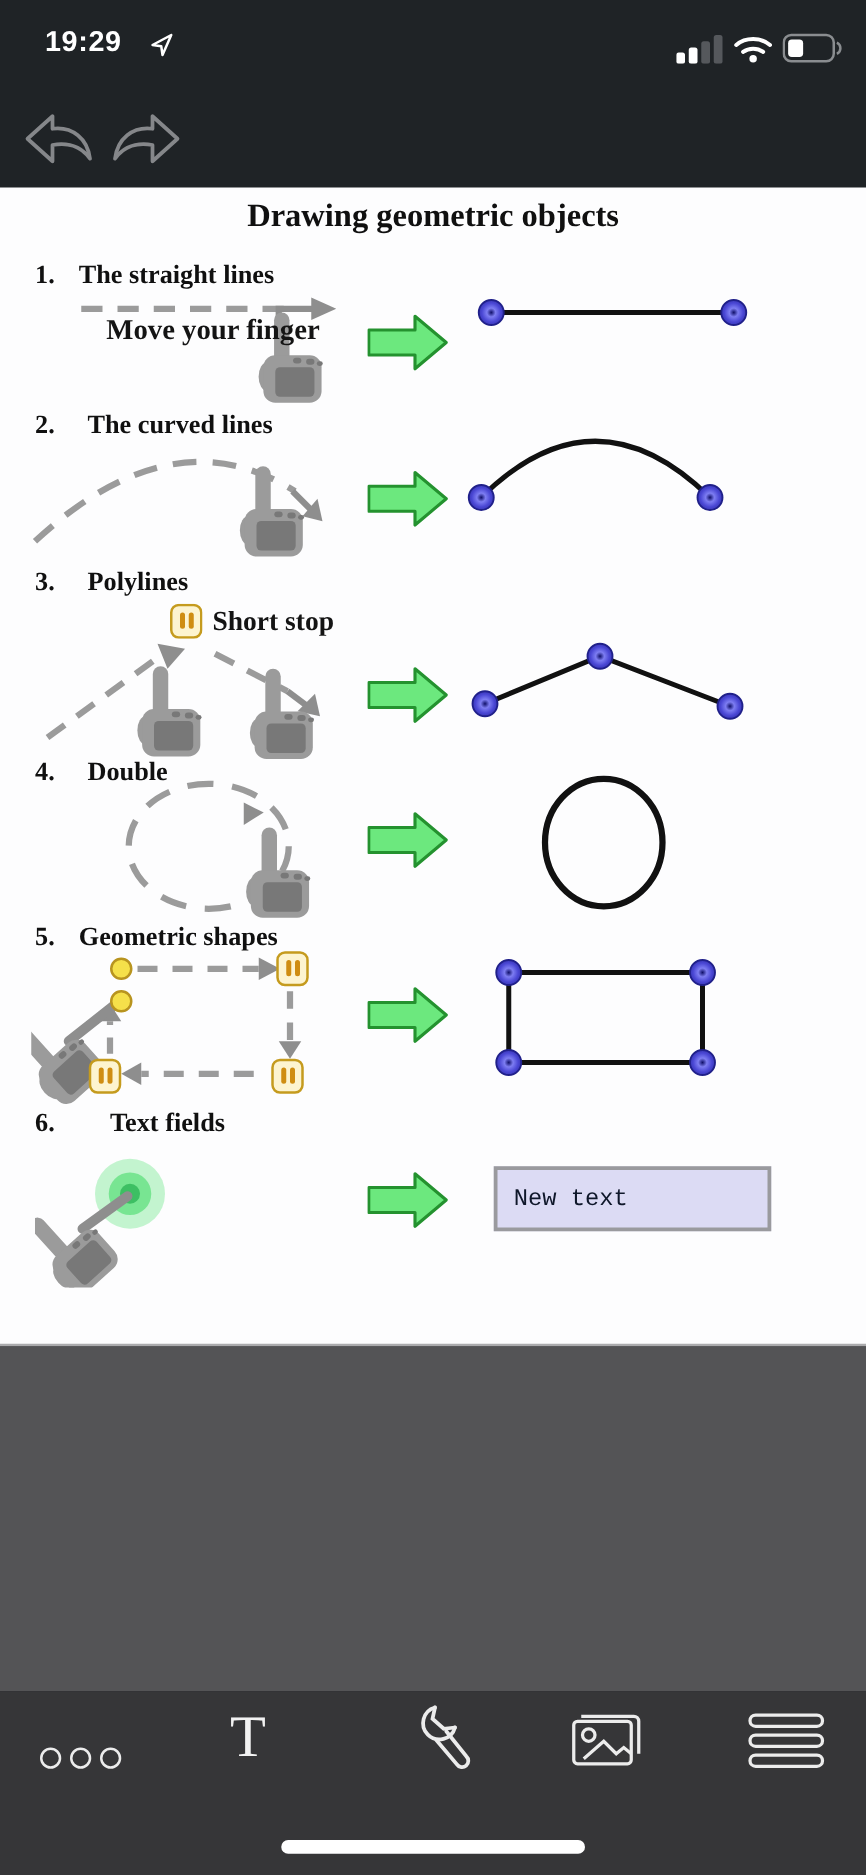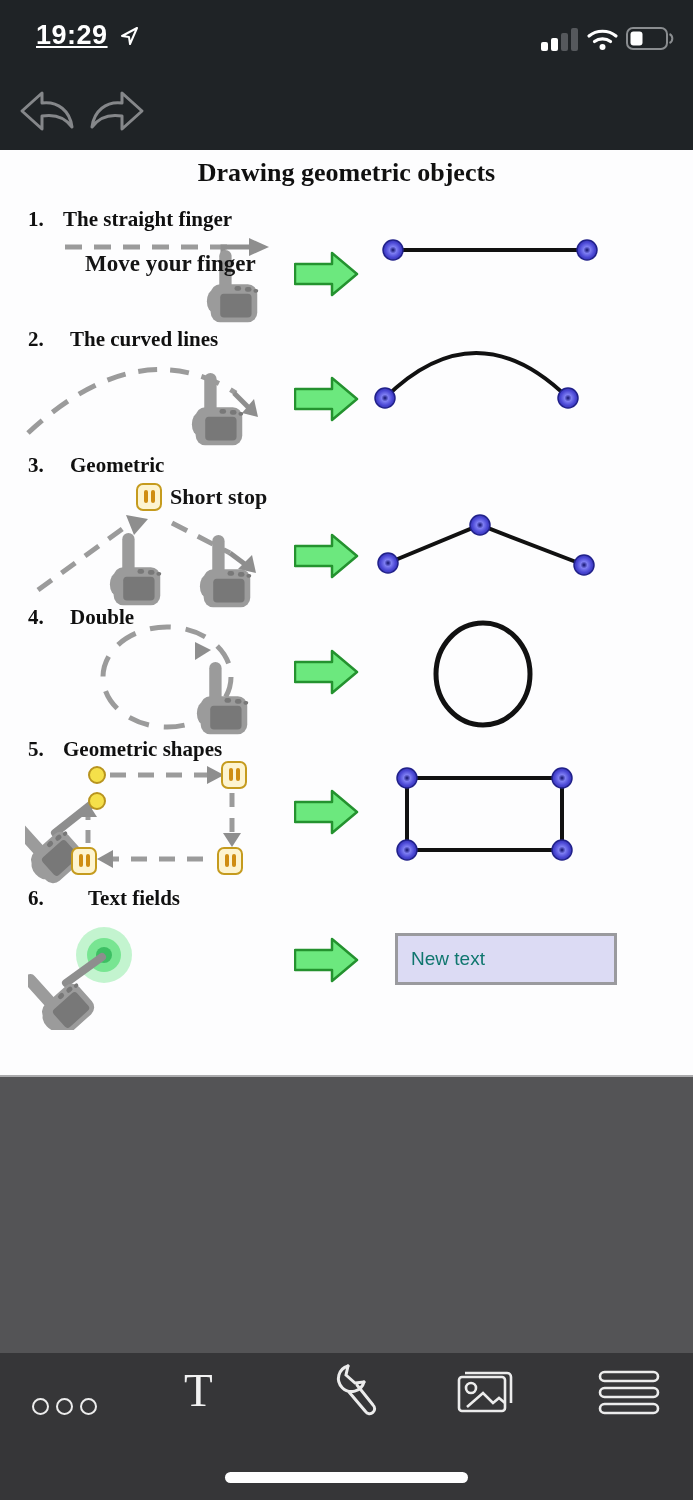--- a/index.html
+++ b/index.html
@@ -1,35 +1,35 @@
 <!DOCTYPE html>
 <html><head>
 <meta charset="utf-8">
 <style>
   html,body{margin:0;padding:0;background:#000;}
   .screen{position:relative;width:693px;height:1500px;margin:0 auto;overflow:hidden;
           background:#1f2326;font-family:"Liberation Sans",sans-serif;}
   .abs{position:absolute;}
 
   
-  .time{left:36px;top:20px;color:#fff;font-size:27px;font-weight:bold;letter-spacing:.5px;text-decoration:underline;}
+  .time{left:36px;top:20px;color:#fff;font-size:23px;font-weight:bold;letter-spacing:.5px;}
 
   
   .nav-title{left:185px;top:94px;color:#2c4fd4;font-size:31px;font-weight:400;}
 
   
   .canvas{left:0;top:150px;width:693px;height:925px;background:#fdfdfe;
           border-bottom:2px solid #ababad;font-family:"Liberation Serif",serif;color:#101010;}
   .page-title{left:0;top:8px;width:693px;text-align:center;font-size:26px;font-weight:bold;}
   .sec-num{font-size:21px;font-weight:bold;}
   .sec-title{font-size:21px;font-weight:bold;}
   .hint-serif{font-weight:bold;color:#141414;}
   .hint-sans{font-family:"Liberation Sans",sans-serif;color:#2b2b78;font-size:22px;line-height:32px;}
   .textfield{background:#dcdbf4;border:3px solid #9a9a9e;box-sizing:border-box;
-             font-family:Liberation Sans, sans-serif;font-size:19px;color:#0f766e;
+             font-family:Liberation Mono, monospace;font-size:19px;color:#0f172a;
              display:flex;align-items:center;padding-left:13px;}
 
   
   .offpage{left:0;top:1077px;width:693px;height:276px;background:#545456;}
   .toolbar{left:0;top:1353px;width:693px;height:147px;background:#363638;}
   .tool-T{color:#f2f2f2;font-family:"Liberation Serif",serif;font-size:47px;}
   .dot-o{width:13px;height:13px;border:2.5px solid #ececec;border-radius:50%;display:inline-block;margin-right:7px;}
   .home-bar{left:225px;top:1472px;width:243px;height:11px;border-radius:6px;background:#fff;}
 </style>
 </head>
@@ -95,21 +95,21 @@
   <svg class="abs" style="left:86px;top:88px" width="64" height="52">
     <g transform="translate(64,0) scale(-1,1)">
       <path d="M8 23 L28 5 L28 15 C44 13 56 23 58 39 C50 28 40 26 28 28 L28 41 Z" fill="none" stroke="#85878a" stroke-width="3" stroke-linejoin="round"></path>
     </g>
   </svg>
 
   <div class="abs canvas">
     <div class="abs page-title">Drawing geometric objects</div>
 
     <div class="abs sec-num" style="left:28px;top:57px">1.</div>
-    <div class="abs sec-title" style="left:63px;top:57px">The straight finger</div>
+    <div class="abs sec-title" style="left:63px;top:57px">The straight lines</div>
     <svg class="abs" style="left:55px;top:82px" width="230" height="95">
       <line x1="10" y1="15" x2="175" y2="15" stroke="#9b9b9b" stroke-width="5" stroke-dasharray="17 12"></line>
       <path d="M168 50 L168 15 L196 15" fill="none" stroke="#8e8e8e" stroke-width="5"></path>
       <polygon points="194,6 214,15 194,24" fill="#8e8e8e"></polygon>
       <use href="#hand" transform="translate(150,18) scale(0.95)"></use>
     </svg>
     <div class="abs hint-serif" style="left:85px;top:101px;font-size:23px">Move your finger</div>
     <svg class="abs" style="left:294px;top:100px" width="66" height="48">
         <use href="#greenArrow"></use>
       </svg>
@@ -130,21 +130,21 @@
     <svg class="abs" style="left:294px;top:225px" width="66" height="48">
         <use href="#greenArrow"></use>
       </svg>
     <svg class="abs" style="left:368px;top:183px" width="225" height="90">
       <path d="M17 65 Q108 -25 200 65" fill="none" stroke="#111" stroke-width="4"></path>
       <use href="#anchorDot" x="17" y="65"></use>
         <use href="#anchorDot" x="200" y="65"></use>
     </svg>
 
     <div class="abs sec-num" style="left:28px;top:303px">3.</div>
-    <div class="abs sec-title" style="left:70px;top:303px">Geometric</div>
+    <div class="abs sec-title" style="left:70px;top:303px">Polylines</div>
     <svg class="abs" style="left:136px;top:333px" width="26" height="28">
         <use href="#pauseBtn"></use>
       </svg>
     <div class="abs hint-serif" style="left:170px;top:334px;font-size:22px">Short stop</div>
     <svg class="abs" style="left:30px;top:355px" width="260" height="105">
       <line x1="8" y1="85" x2="95" y2="22" stroke="#9b9b9b" stroke-width="5" stroke-dasharray="17 12"></line>
       <polygon points="96,10 118,14 104,30" fill="#8e8e8e"></polygon>
       <line x1="142" y1="18" x2="200" y2="48" stroke="#9b9b9b" stroke-width="5" stroke-dasharray="17 12"></line>
       <line x1="200" y1="48" x2="216" y2="60" stroke="#8e8e8e" stroke-width="5"></line>
       <polygon points="208,64 226,68 222,50" fill="#8e8e8e"></polygon>

